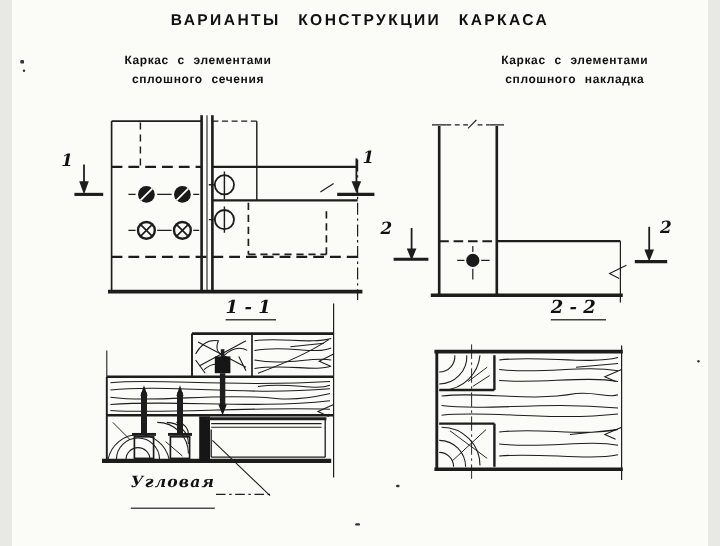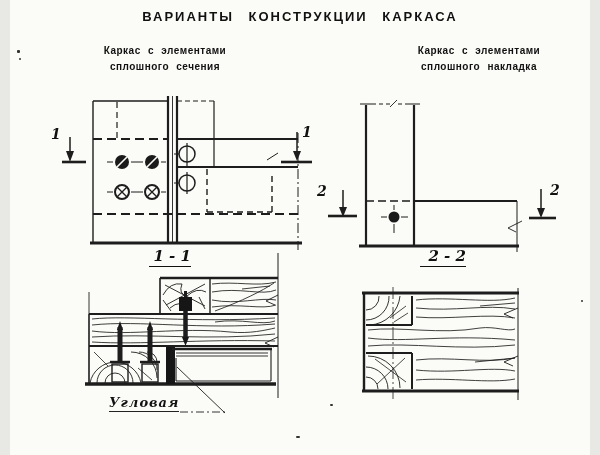--- a/index.html
+++ b/index.html
@@ -19,29 +19,29 @@
   }
   .subtitle.left{top:43px;left:55px;width:200px;}
   .subtitle.right{top:43px;left:388px;width:162px;}
   .svg-layer{position:absolute;top:0;left:0;}
   .digit{
     position:absolute;font-family:"DejaVu Serif",serif;font-style:italic;
     font-weight:bold;font-size:14px;color:#111;line-height:14px;
   }
   .cutlabel{
     position:absolute;font-family:"DejaVu Serif",serif;font-style:italic;
-    font-weight:bold;font-size:15px;color:#111;text-align:right;
-    border-bottom:1.6px solid #111;padding-bottom:2px;line-height:15px;
+    font-weight:bold;font-size:15px;color:#111;text-align:left;
+    border-bottom:1.6px solid #111;padding-bottom:2px;line-height:15px;margin-left:39px;
   }
   .callout{
     position:absolute;top:394px;left:99px;
     font-family:"DejaVu Serif",serif;font-style:italic;font-weight:bold;
     font-size:13px;line-height:17px;color:#111;letter-spacing:1px;
   }
-  .callout .l1{border-bottom:1.4px solid #222;display:inline-block;padding-bottom:0px;}
+  .callout .l1{border-bottom:1.4px solid #222;display:inline-block;padding-bottom:12px;}
   .callout .l2{border-bottom:1.4px dashed #222;display:inline-block;margin-left:2px;}
   .speck{position:absolute;background:#333;border-radius:1px;}
 </style>
 </head>
 <body>
 
 <div class="stage">
 
   <div class="title">ВАРИАНТЫ КОНСТРУКЦИИ КАРКАСА</div>
 

